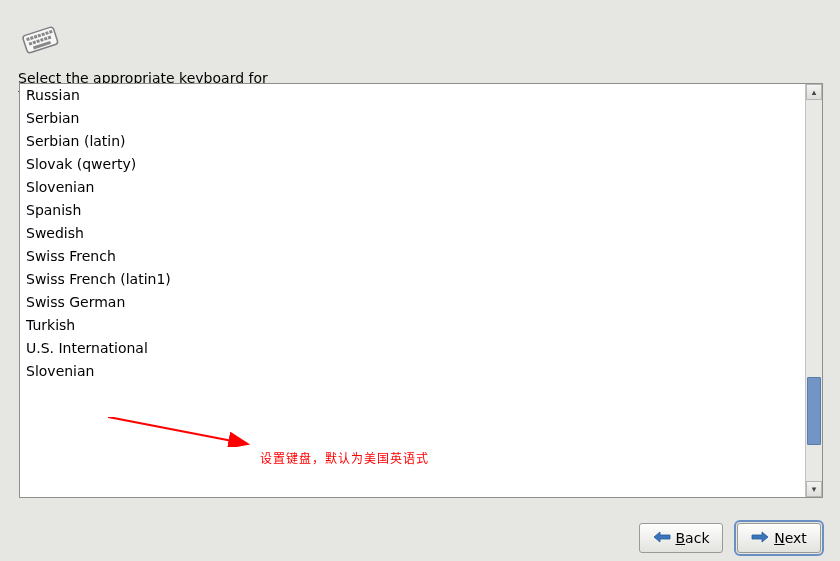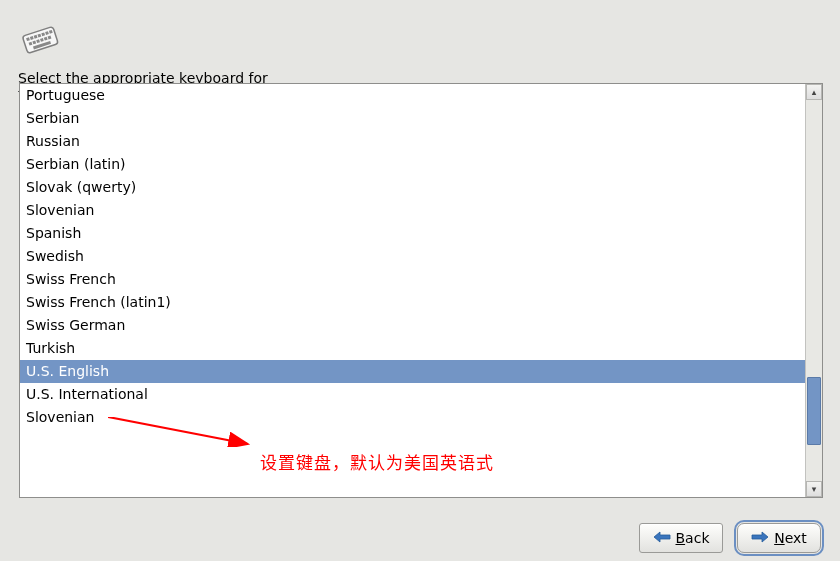--- a/index.html
+++ b/index.html
@@ -105,31 +105,30 @@
     display:flex;align-items:center;justify-content:center;
     gap:5px;
     font-size:14px;
     box-shadow: 0 1px 0 #fff inset;
     position:relative;
     box-sizing:border-box;
   }
   .btn.focus {
     outline: 2px solid #6b8fc2;
     outline-offset: 1px;
-    border-radius: 7px;
   }
   .btn .mnemonic { text-decoration: underline; }
   .btn svg { width:18px; height:12px; }
 
   .annotation {
     position:absolute;
     left: 260px;
     top: 449px;
     color:#ff0000;
-    font-size:17px;
+    font-size:12px;
     font-family: "SimSun","Songti SC","Noto Sans CJK SC",sans-serif;
     letter-spacing:1px;
     pointer-events:none;
   }
   .arrow {
     position:absolute;
     left:108px;
     top:417px;
     width:150px;
     height:30px;
@@ -161,33 +160,31 @@
           <rect x="13" y="22" width="18" height="3"></rect>
         </g>
       </g>
     </svg>
   </span>
   <div class="instruction">Select the appropriate keyboard for the system.</div>
 </div>
 
 <div class="listbox-wrap">
   <div class="list" id="list">
-      <div class="list-item">Portuguese</div>
+      <div class="list-item">Russian</div>
       <div class="list-item">Serbian</div>
-      <div class="list-item">Russian</div>
       <div class="list-item">Serbian (latin)</div>
       <div class="list-item">Slovak (qwerty)</div>
       <div class="list-item">Slovenian</div>
       <div class="list-item">Spanish</div>
       <div class="list-item">Swedish</div>
       <div class="list-item">Swiss French</div>
       <div class="list-item">Swiss French (latin1)</div>
       <div class="list-item">Swiss German</div>
       <div class="list-item">Turkish</div>
-      <div class="list-item selected">U.S. English</div>
       <div class="list-item">U.S. International</div>
       <div class="list-item">Slovenian</div>
     </div>
   <div class="scrollbar">
     <div class="sb-btn up">▴</div>
     <div class="sb-track">
       <div class="sb-thumb" style="top:277px;height:66px;"></div>
     </div>
     <div class="sb-btn down">▾</div>
   </div>

